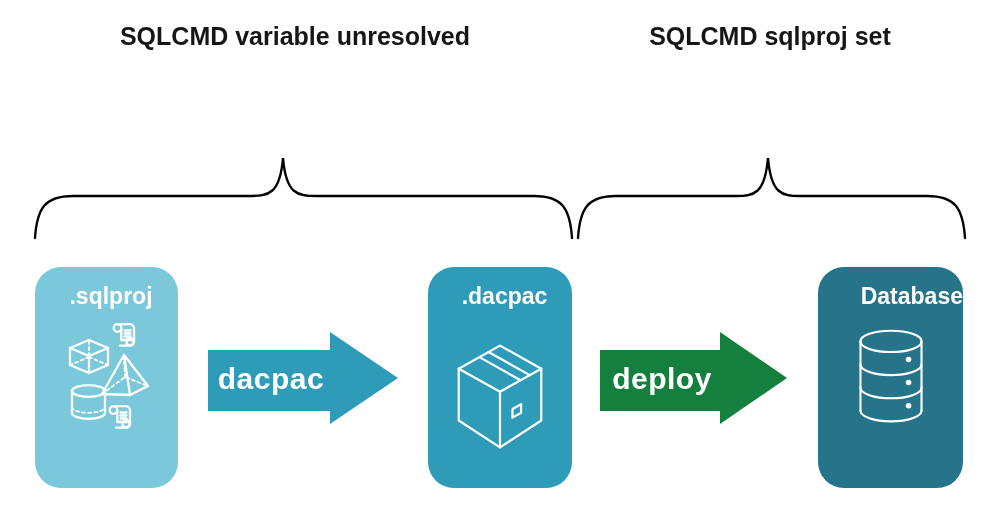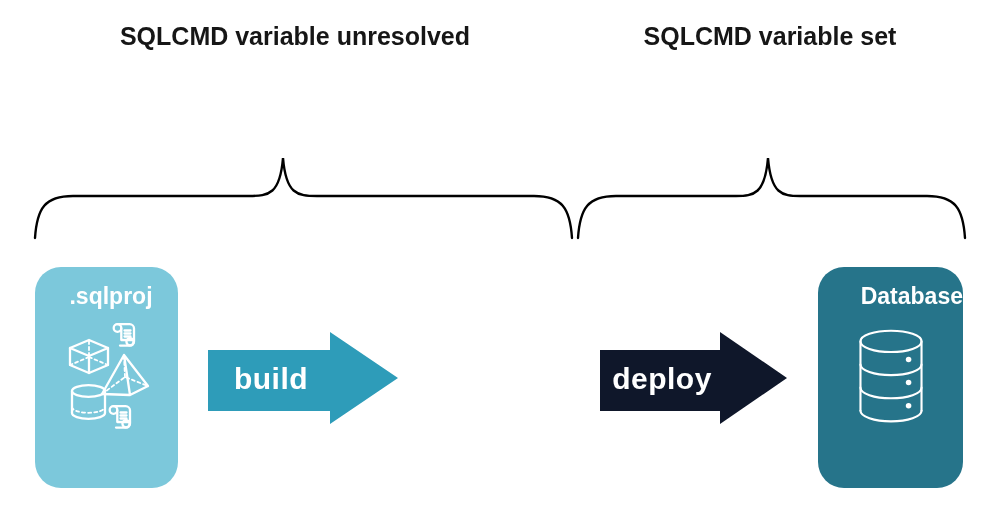--- a/index.html
+++ b/index.html
@@ -26,41 +26,41 @@
   .node-dacpac{background:#2e9cb9;}
   .node-database{background:#26748a;}
   .arrow{
     color:#ffffff;font-weight:700;
   }
   .arrow-build{
     background:#2e9cb9;
     clip-path:polygon(0 18px,122px 18px,122px 0,100% 46px,122px 92px,122px 79px,0 79px);
   }
   .arrow-deploy{
-    background:#0f172a;
+    background:#15803d;
     clip-path:polygon(0 18px,120px 18px,120px 0,100% 46px,120px 92px,120px 79px,0 79px);
   }
   .arrow-label{
     display:block;text-align:center;line-height:94px;font-size:30px;letter-spacing:.5px;
   }
   .arrow-build .arrow-label{width:126px;}
   .arrow-deploy .arrow-label{width:124px;}
   svg{display:block;overflow:visible;}
   .wire{stroke:#ffffff;stroke-width:2.3;fill:none;stroke-linecap:round;stroke-linejoin:round;}
   .wire-dash{stroke:#ffffff;stroke-width:1.8;fill:none;stroke-linecap:round;stroke-dasharray:3 3;}
   .wire-dot{fill:#ffffff;stroke:none;}
   .brace-path{stroke:#000000;stroke-width:2.4;fill:none;stroke-linecap:round;}
 </style>
 </head>
 <body>
 
 <div id="canvas">
 
   <div class="abs heading" style="left:60px;top:22px;width:470px;">SQLCMD variable unresolved</div>
-  <div class="abs heading" style="left:600px;top:22px;width:340px;">SQLCMD variable set</div>
+  <div class="abs heading" style="left:600px;top:22px;width:340px;">SQLCMD sqlproj set</div>
 
 
   <svg class="abs" style="left:35px;top:150px;" width="537" height="92" viewBox="0 0 537 92">
     <path class="brace-path" d="M0 88 C2 58, 10 46, 38 46 L214 46 C234 46, 245 44, 248 8 C251 44, 262 46, 282 46 L499 46 C527 46, 535 58, 537 88"></path>
   </svg>
   <svg class="abs" style="left:578px;top:150px;" width="387" height="92" viewBox="0 0 387 92">
     <path class="brace-path" d="M0 88 C2 58, 10 46, 38 46 L158 46 C176 46, 187 44, 190 8 C193 44, 204 46, 222 46 L349 46 C377 46, 385 58, 387 88"></path>
   </svg>
 
   <div class="abs node node-sqlproj" style="left:35px;top:267px;width:143px;height:221px;">
@@ -98,23 +98,33 @@
         <circle class="wire" cx="6.5" cy="7" r="3.8"></circle>
         <path class="wire" d="M6.5 3.2 H18.6 A4.4 4.4 0 0 1 23 7.6 V19 H10.3 V7.4"></path>
         <path class="wire" d="M23 19 V20.6 A4 4 0 0 1 19 24.6 H9"></path>
         <circle class="wire" cx="19" cy="20.8" r="3.6"></circle>
         <path class="wire" d="M13.5 9.5 H19.5 M13.5 12.5 H19.5 M13.5 15.5 H19.5"></path>
       </g>
     </svg>
   </div>
 
   <div class="abs arrow arrow-build" style="left:208px;top:332px;width:190px;height:92px;">
-    <span class="arrow-label">build</span>
+    <span class="arrow-label">dacpac</span>
   </div>
 
+  <div class="abs node node-dacpac" style="left:428px;top:267px;width:144px;height:221px;">
+    <span class="node-label">.dacpac</span>
+    <svg class="abs" style="left:24px;top:74px;" width="96" height="112" viewBox="0 0 100 115">
+      <path class="wire" d="M50 4 L93 28 L50 52 L7 28 Z"></path>
+      <path class="wire" d="M7 28 V82 L50 110 L93 82 V28"></path>
+      <path class="wire" d="M50 52 V110"></path>
+      <path class="wire" d="M38 10.7 L81 34.7 M28.5 16 L71.5 40"></path>
+      <path class="wire" d="M63 70 L72 65 L72 74 L63 79 Z"></path>
+    </svg>
+  </div>
 
   <div class="abs arrow arrow-deploy" style="left:600px;top:332px;width:187px;height:92px;">
     <span class="arrow-label">deploy</span>
   </div>
 
   <div class="abs node node-database" style="left:818px;top:267px;width:145px;height:221px;text-align:right;">
     <span class="node-label">Database</span>
     <svg class="abs" style="left:36px;top:60px;" width="74" height="100" viewBox="0 0 80 105">
       <ellipse class="wire" cx="40" cy="14" rx="33" ry="11.5"></ellipse>
       <path class="wire" d="M7 14 V89 M73 14 V89"></path>

